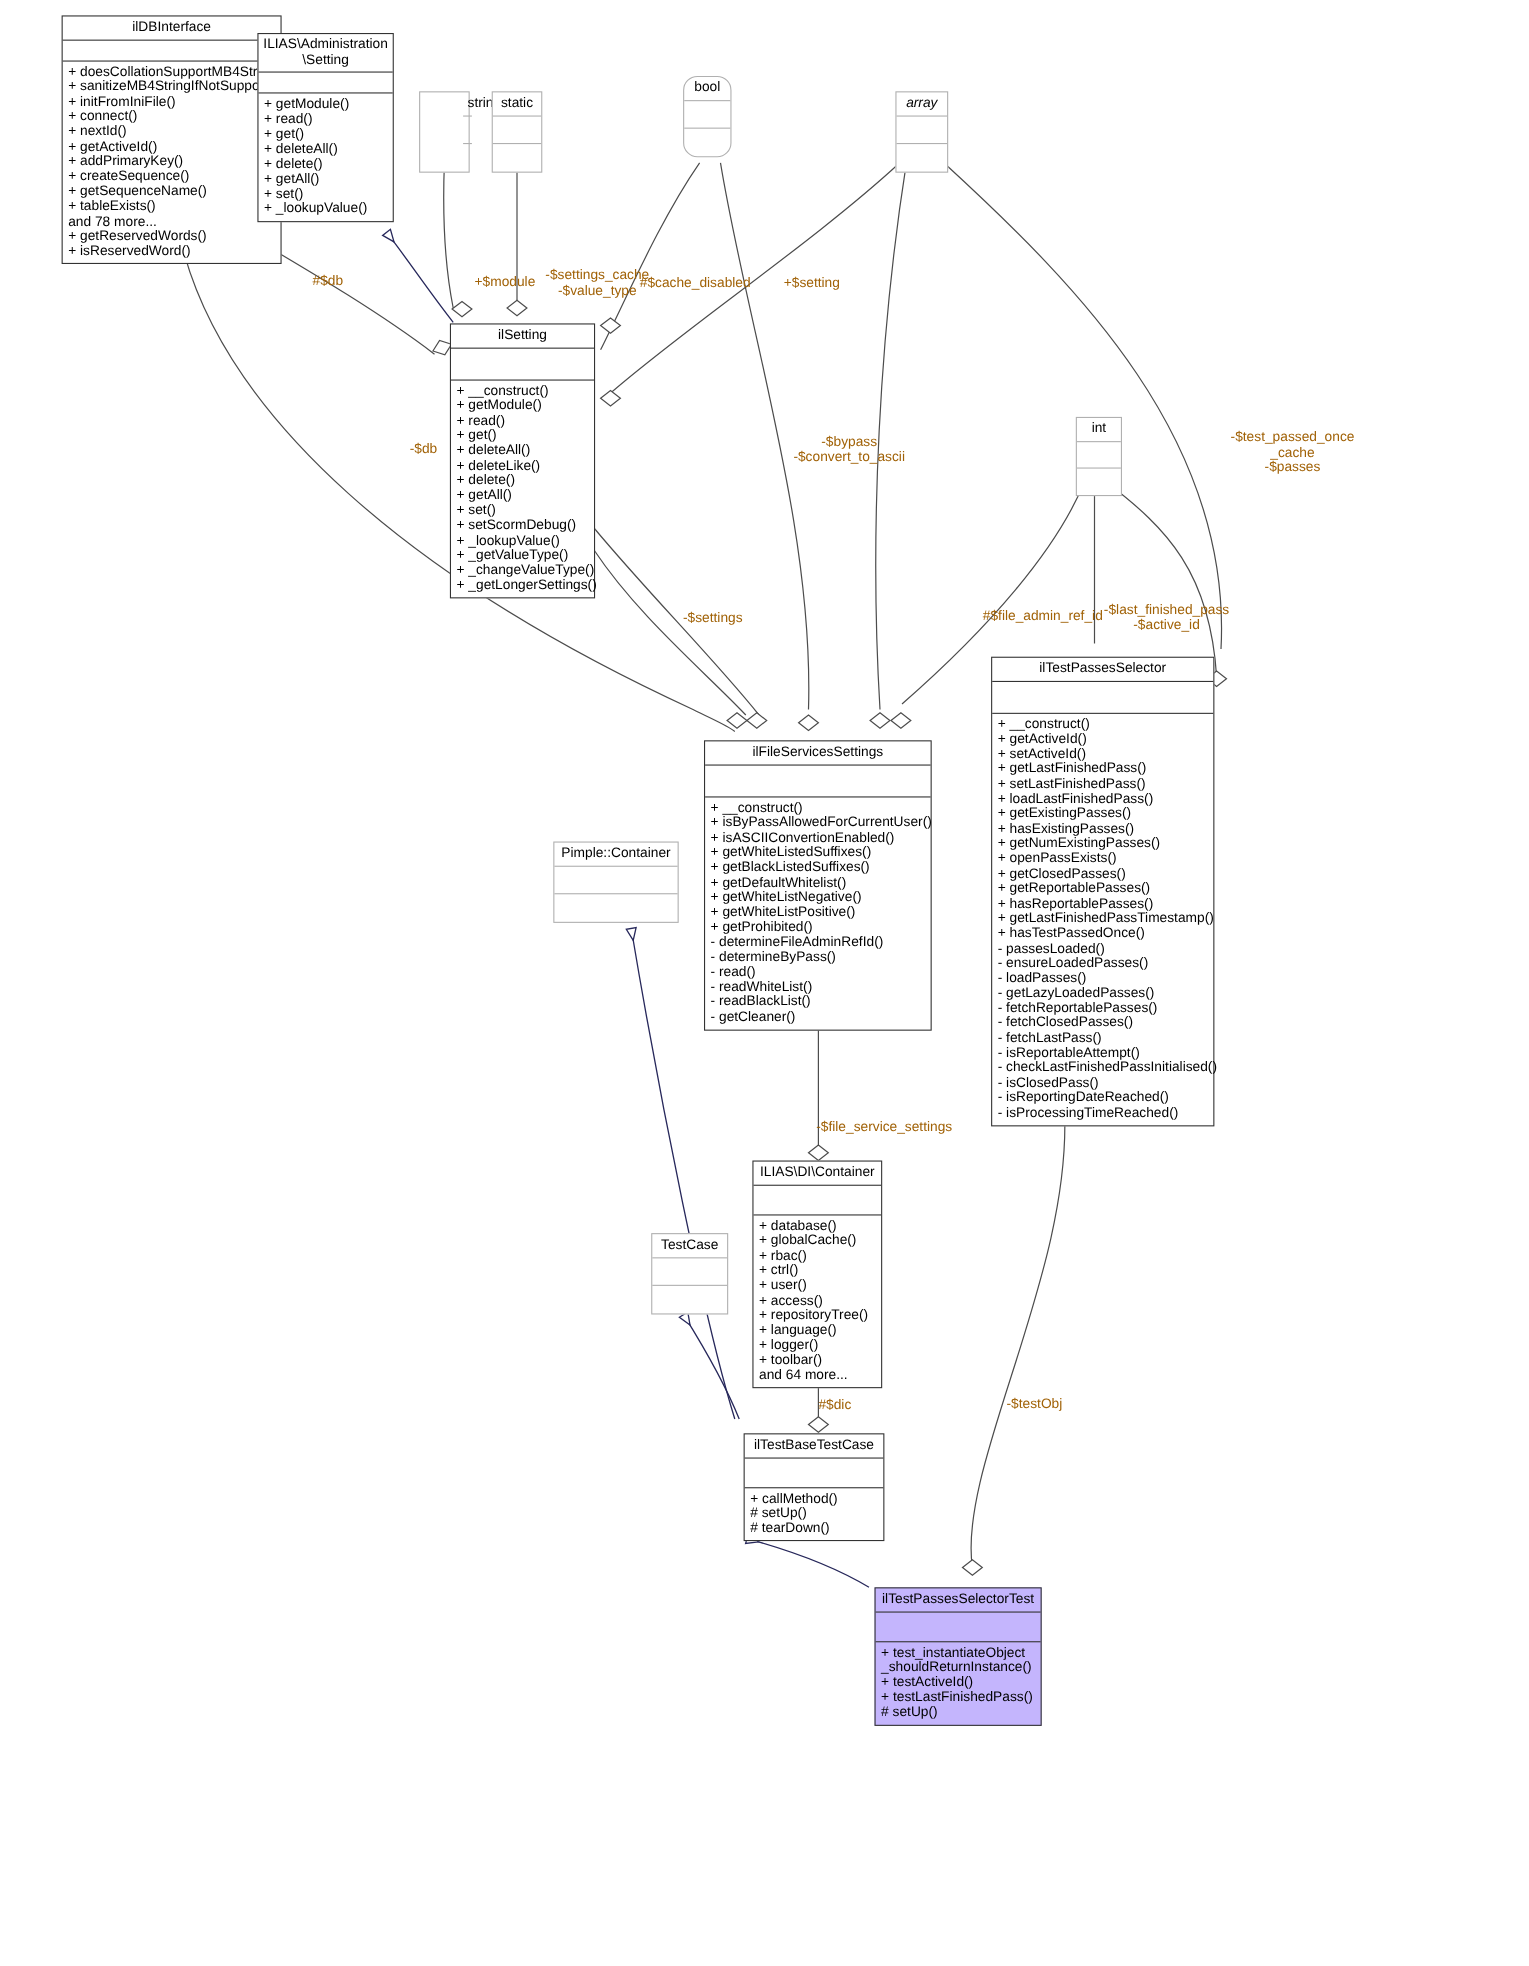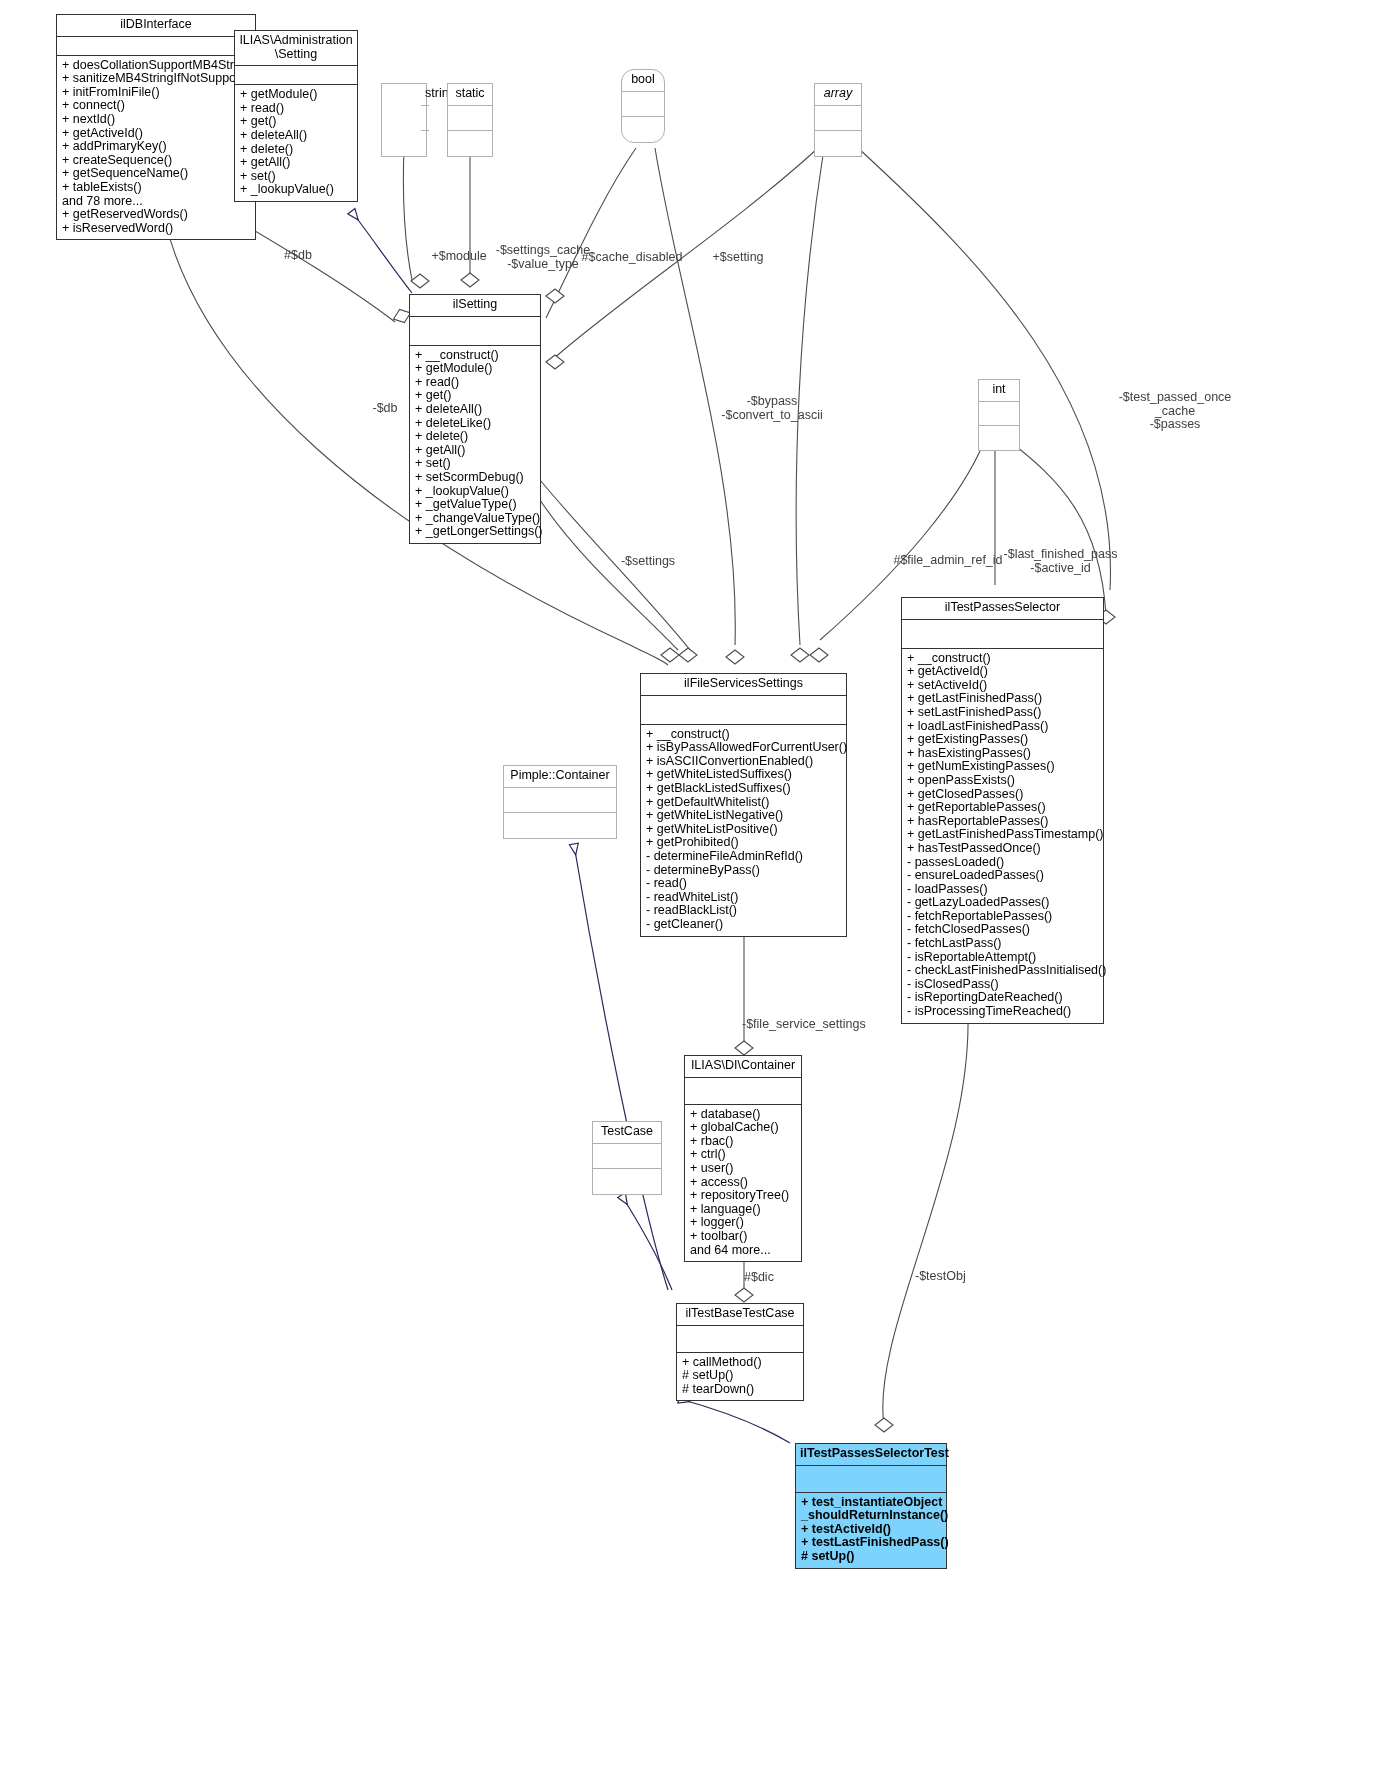--- a/index.html
+++ b/index.html
@@ -37,22 +37,21 @@
     color: #000000;
   }
   .uml-class.light {
     border: 1px solid #b0b0b0;
   }
   .uml-class.light .cls-name,
   .uml-class.light .cls-sep {
     border-color: #b0b0b0;
   }
   .uml-class.highlight {
-    background: #7dd3fc;
-    font-weight: bold;
+    background: #c4b5fd;
   }
   .cls-name {
     text-align: center;
     padding: 3px 4px 4px 4px;
     border-bottom: 1px solid #333333;
     white-space: pre-line;
   }
   .cls-attrs {
     min-height: 12px;
     padding: 3px 4px;
@@ -64,21 +63,21 @@
   .cls-ops {
     padding: 3px 5px 4px 5px;
   }
   .cls-ops div, .cls-attrs div {
     white-space: pre;
   }
   .edge-label {
     position: absolute;
     font-size: 12.5px;
     line-height: 13.5px;
-    color: #404040;
+    color: #a16207;
     white-space: pre-line;
     text-align: center;
   }
 </style>
 </head>
 <body>
 
 <div id="diagram-root">
 
   <svg id="edges" viewBox="0 0 1390 1787">

